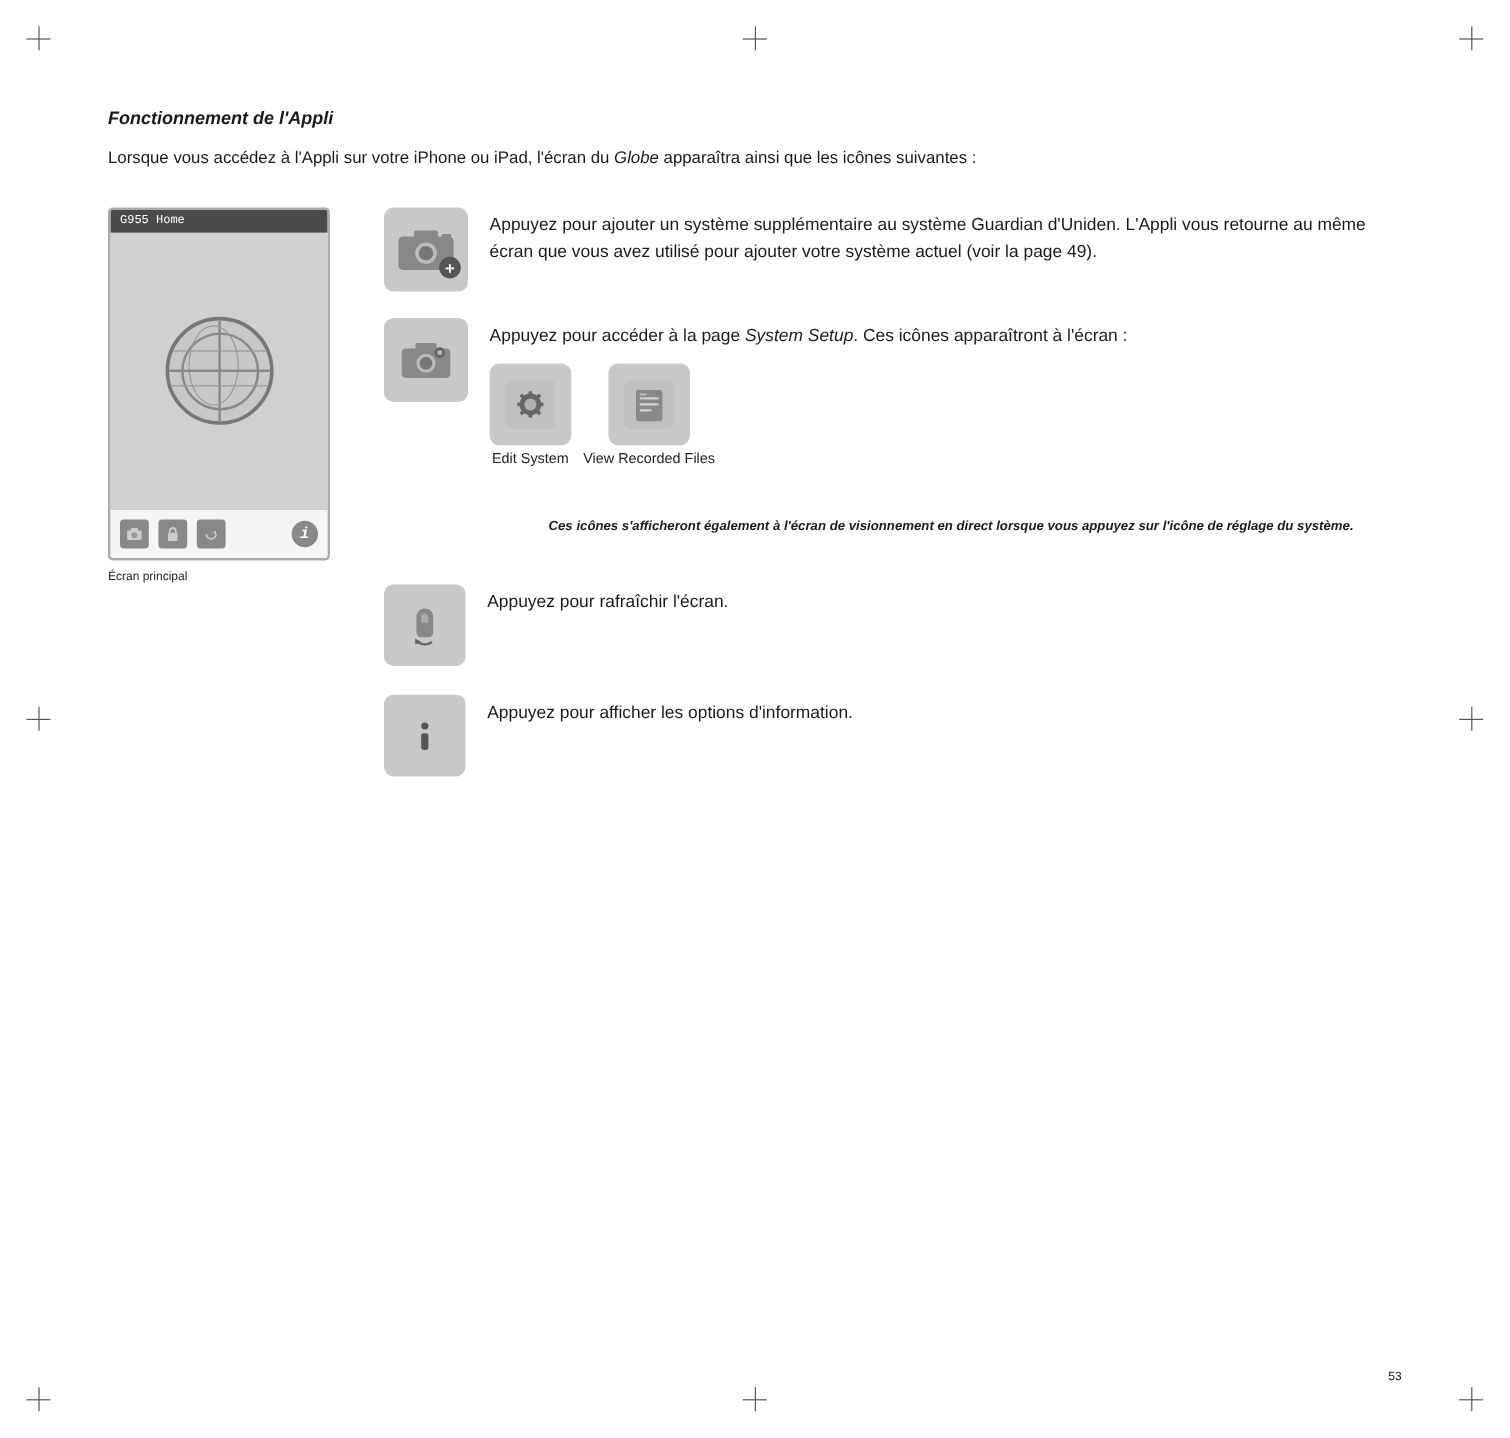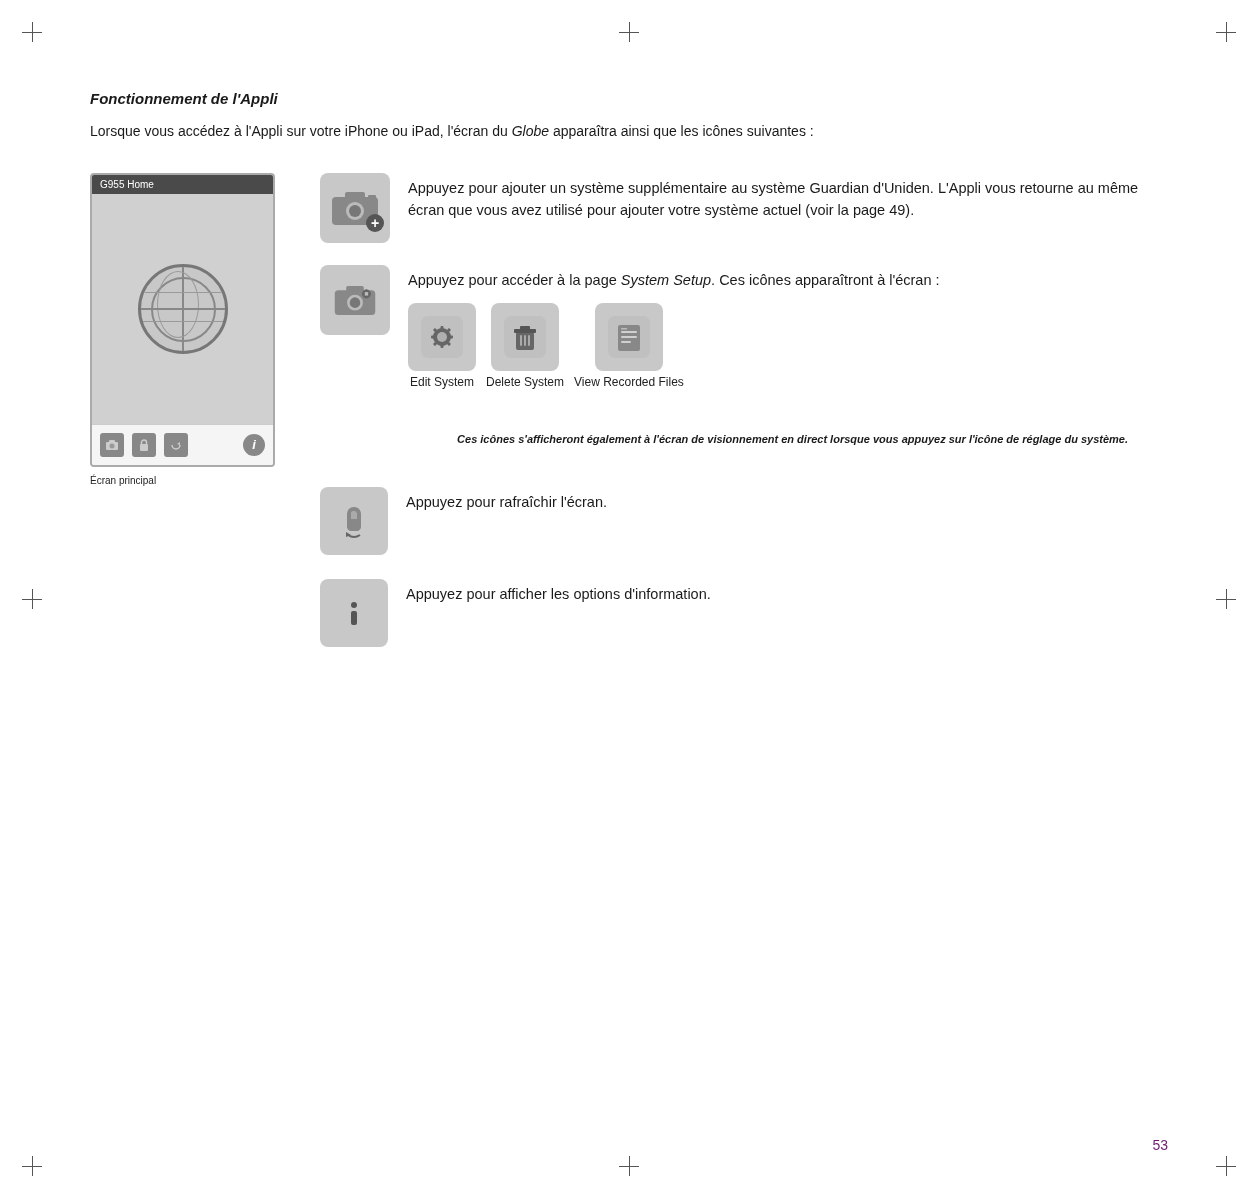--- a/index.html
+++ b/index.html
@@ -55,22 +55,22 @@
     .ch-tc { top: 22px; left: 50%; transform: translateX(-50%); }
     .ch-bc { bottom: 22px; left: 50%; transform: translateX(-50%); }
     .ch-ml { top: 50%; left: 22px; transform: translateY(-50%); }
     .ch-mr { top: 50%; right: 22px; transform: translateY(-50%); }
 
     
     .page-number {
       position: absolute;
       bottom: 45px;
       right: 90px;
-      font-size: 14px;
-      color: #701a75;
+      font-size: 10px;
+      color: #0f172a;
     }
 
     
     .content {
       position: relative;
       padding-top: 30px;
     }
 
     .section-title {
       font-size: 15px;
@@ -101,20 +101,21 @@
     .left-column {
       flex: 0 0 200px;
     }
 
     .phone-screen {
       width: 185px;
       border: 2px solid #aaa;
       border-radius: 4px;
       overflow: hidden;
       background: #e8e8e8;
+      font-family: Liberation Mono, monospace;
     }
 
     .phone-header {
       background: #4a4a4a;
       color: #fff;
       font-size: 10px;
       padding: 4px 8px;
       display: flex;
       align-items: center;
     }
@@ -456,36 +457,20 @@
                     <rect x="28" y="19.5" width="4" height="3" rx="1" fill="#666"></rect>
                     <rect x="12.5" y="12.5" width="3" height="3" rx="0.5" fill="#666" transform="rotate(45 14 14)"></rect>
                     <rect x="26.5" y="12.5" width="3" height="3" rx="0.5" fill="#666" transform="rotate(45 28 14)"></rect>
                     <rect x="12.5" y="26.5" width="3" height="3" rx="0.5" fill="#666" transform="rotate(45 14 28)"></rect>
                     <rect x="26.5" y="26.5" width="3" height="3" rx="0.5" fill="#666" transform="rotate(45 28 28)"></rect>
                   </svg>
                 </div>
                 <div class="icon-label">Edit System</div>
               </div>
 
-              <div class="icon-with-label">
-                <div class="icon-box-small">
-                  <svg width="42" height="42" viewBox="0 0 42 42" fill="none">
-                    <rect width="42" height="42" rx="7" fill="#c0c0c0"></rect>
-
-                    <rect x="12" y="16" width="18" height="18" rx="2" fill="#666"></rect>
-                    <rect x="10" y="13" width="22" height="4" rx="1" fill="#555"></rect>
-                    <rect x="16" y="10" width="10" height="4" rx="1" fill="#555"></rect>
-
-                    <rect x="16" y="19" width="2" height="11" rx="1" fill="#aaa"></rect>
-                    <rect x="20" y="19" width="2" height="11" rx="1" fill="#aaa"></rect>
-                    <rect x="24" y="19" width="2" height="11" rx="1" fill="#aaa"></rect>
-                  </svg>
-                </div>
-                <div class="icon-label">Delete System</div>
-              </div>
 
               <div class="icon-with-label">
                 <div class="icon-box-small">
                   <svg width="42" height="42" viewBox="0 0 42 42" fill="none">
                     <rect width="42" height="42" rx="7" fill="#c0c0c0"></rect>
 
                     <rect x="10" y="9" width="22" height="26" rx="2" fill="#888"></rect>
                     <rect x="13" y="15" width="16" height="2" rx="1" fill="#d0d0d0"></rect>
                     <rect x="13" y="20" width="16" height="2" rx="1" fill="#d0d0d0"></rect>
                     <rect x="13" y="25" width="10" height="2" rx="1" fill="#d0d0d0"></rect>

